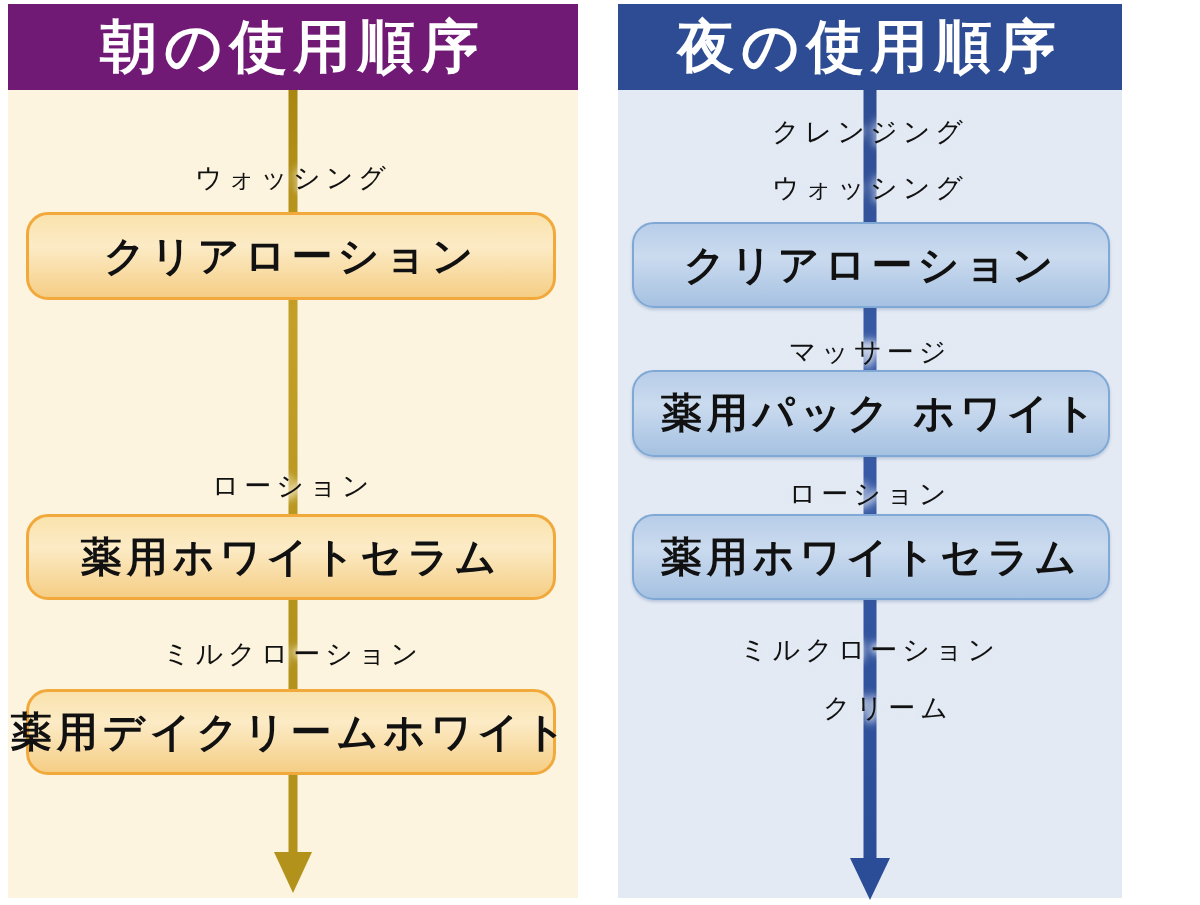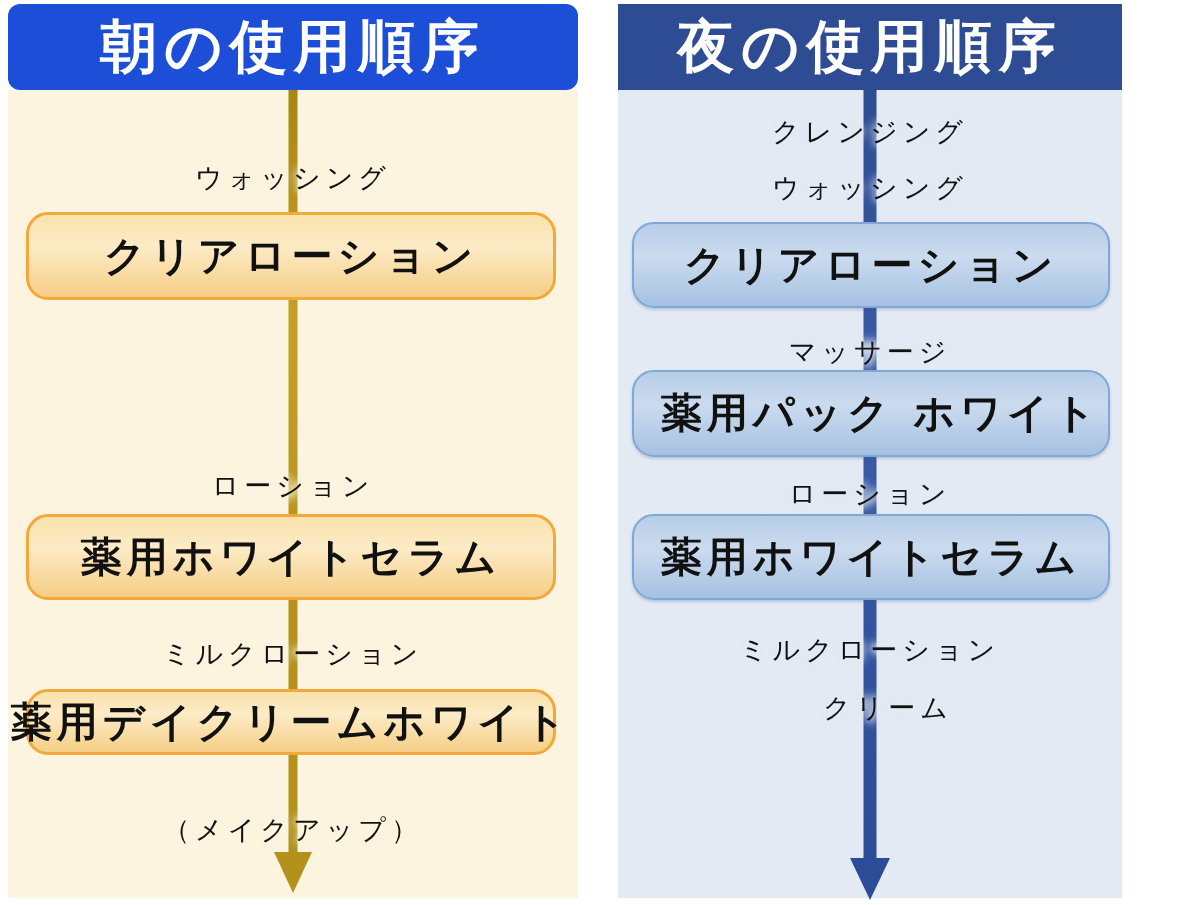--- a/index.html
+++ b/index.html
@@ -14,21 +14,21 @@
   .canvas{position:absolute;inset:0;}
 
   .panel{position:absolute;top:4px;height:894px;}
   .panel.morning{left:8px;width:570px;}
   .panel.night{left:618px;width:504px;}
 
   .panel-header{
     height:86px;
     display:flex;align-items:center;justify-content:center;
   }
-  .morning .panel-header{background:#1d4ed8;border-radius:12px;}
+  .morning .panel-header{background:#701a75;}
   .night   .panel-header{background:#2E4C93;}
   .panel-title{
     color:#ffffff;
     font-size:57px;
     font-weight:bold;
     letter-spacing:7px;
     white-space:nowrap;
   }
 
   .panel-body{
@@ -108,21 +108,21 @@
     background:linear-gradient(to bottom,#B7CDE8 0%,#CBDBEF 40%,#A5C1E1 100%);
     box-shadow:0 2px 3px rgba(60,90,140,0.25);
   }
 
   
   .morning .item-0{top:70px;}
   .morning .item-1{top:122px;height:88px;}
   .morning .item-2{top:378px;}
   .morning .item-3{top:424px;height:86px;}
   .morning .item-4{top:546px;}
-  .morning .item-5{top:599px;height:66px;}
+  .morning .item-5{top:599px;height:86px;}
   .morning .item-6{top:722px;}
 
   .night .item-0{top:24px;}
   .night .item-1{top:80px;}
   .night .item-2{top:132px;height:86px;}
   .night .item-3{top:244px;}
   .night .item-4{top:280px;height:87px;padding-left:20px;}
   .night .item-5{top:386px;}
   .night .item-6{top:424px;height:86px;}
   .night .item-7{top:542px;}
@@ -139,21 +139,20 @@
     </header>
     <div class="panel-body">
       <div class="shaft"></div>
       <div class="arrowhead"></div>
     <div class="flow-item label item-0">ウォッシング</div>
         <div class="flow-item box item-1">クリアローション</div>
         <div class="flow-item label item-2">ローション</div>
         <div class="flow-item box item-3">薬用ホワイトセラム</div>
         <div class="flow-item label item-4">ミルクローション</div>
         <div class="flow-item box item-5">薬用デイクリームホワイト</div>
-        <div class="flow-item label item-6">（メイクアップ）</div>
       </div>
   </section>
 
   <section class="panel night">
     <header class="panel-header">
       <span class="panel-title">夜の使用順序</span>
     </header>
     <div class="panel-body">
       <div class="shaft"></div>
       <div class="arrowhead"></div>

